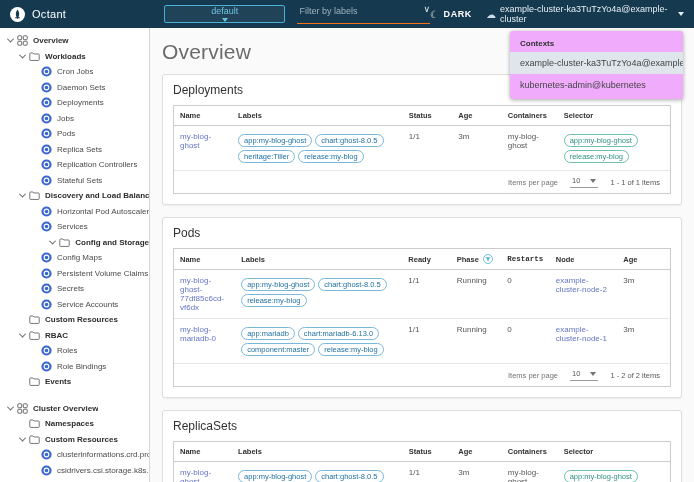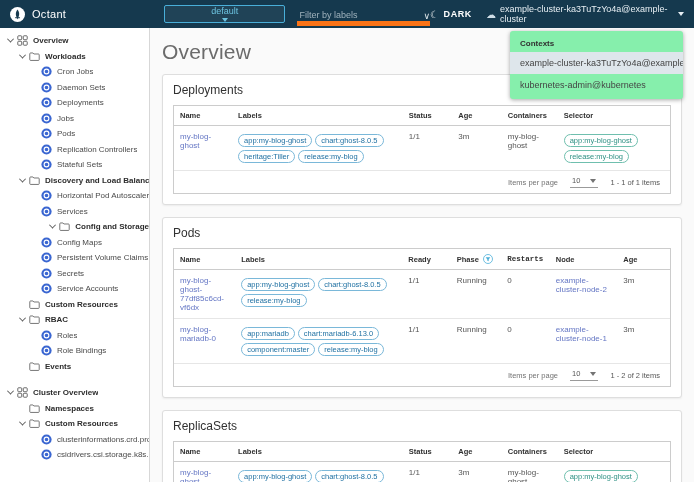--- a/index.html
+++ b/index.html
@@ -8,35 +8,35 @@
   
   .app-header{height:28px;background:#15394e;display:flex;align-items:center;
               padding:0 10px;box-sizing:border-box;}
   .logo{width:15px;height:15px;margin-right:7px;flex:none;}
   .app-title{color:#fff;font-size:11px;letter-spacing:.3px;margin-right:98px;}
   .ns-select{width:118px;height:16px;border:1px solid #49afd9;border-radius:2px;
              background:rgba(255,255,255,.05);display:flex;align-items:center;
              justify-content:space-between;padding:0 6px;font-size:9px;color:#6cc3e0;flex-direction:column;}
   .caret-dn{width:0;height:0;border-left:3px solid transparent;border-right:3px solid transparent;
             border-top:4px solid #6cc3e0;}
-  .filter-wrap{width:146px;margin-left:12px;border-bottom:5px solid #f97316;height:18px;
-               display:flex;align-items:flex-end;}
+  .filter-wrap{width:146px;margin-left:12px;border-bottom:1px solid #f97316;height:18px;
+               display:flex;align-items:flex-start;}
   .filter-input{flex:1;background:transparent;border:none;outline:none;font-size:9px;
                 color:#d6dfe4;font-family:"Liberation Sans",sans-serif;min-width:0;}
   .filter-input::placeholder{color:#9fb2bc;}
   .filter-caret{color:#e2eaee;font-size:9px;line-height:1;margin-left:4px;}
   .hspacer{flex:1;}
   .theme-toggle{display:flex;align-items:center;gap:4px;color:#fff;font-size:9px;
                 font-weight:bold;letter-spacing:.6px;margin-right:14px;cursor:pointer;}
   .moon{font-size:10px;font-weight:normal;}
   .ctx{display:flex;align-items:center;gap:4px;color:#e6eef3;font-size:9px;cursor:pointer;}
   .ctx .caret-dn{border-top-color:#e6eef3;}
   .ctx-icon{font-size:10px;color:#cfdde6;}
   
-  .dropdown{position:absolute;top:31px;right:11px;width:173px;background:#86efac;z-index:50;
+  .dropdown{position:absolute;top:31px;right:11px;width:173px;background:#f0abfc;z-index:50;
             border-radius:3px;box-shadow:0 1px 4px rgba(0,0,0,.35);padding:4px 0 3px;}
   .dd-title{font-size:8px;font-weight:bold;color:#313131;padding:4px 10px 4px;}
   .dd-item{font-size:9px;color:#454545;padding:6px 10px;white-space:nowrap;overflow:hidden;cursor:pointer;}
   .dd-item.selected{background:#dee6eb;}
   
   .page-body{display:flex;height:454px;}
   .sidebar{width:150px;flex:none;background:#fff;border-right:1px solid #d7d7d7;
            padding-top:5px;box-sizing:border-box;overflow:hidden;}
   .side-item{display:flex;align-items:center;height:15.5px;font-size:8px;color:#4a4a4a;
              white-space:nowrap;cursor:pointer;}
@@ -194,20 +194,30 @@
           <span class="slabel">Pods</span>
         </div>
         <div class="side-item" style="padding-left: 28px;">
           <span class="chev hidden"></span>
           <span class="sicon">
             <svg width="11" height="11" viewBox="0 0 14 14">
               <circle cx="7" cy="7" r="6.5" fill="#3a66d1"></circle>
               <circle cx="7" cy="7" r="3" fill="none" stroke="#ffffff" stroke-width="1.4"></circle>
             </svg>
           </span>
+          <span class="slabel">Replica Sets</span>
+        </div>
+        <div class="side-item" style="padding-left: 28px;">
+          <span class="chev hidden"></span>
+          <span class="sicon">
+            <svg width="11" height="11" viewBox="0 0 14 14">
+              <circle cx="7" cy="7" r="6.5" fill="#3a66d1"></circle>
+              <circle cx="7" cy="7" r="3" fill="none" stroke="#ffffff" stroke-width="1.4"></circle>
+            </svg>
+          </span>
           <span class="slabel">Replication Controllers</span>
         </div>
         <div class="side-item" style="padding-left: 28px;">
           <span class="chev hidden"></span>
           <span class="sicon">
             <svg width="11" height="11" viewBox="0 0 14 14">
               <circle cx="7" cy="7" r="6.5" fill="#3a66d1"></circle>
               <circle cx="7" cy="7" r="3" fill="none" stroke="#ffffff" stroke-width="1.4"></circle>
             </svg>
           </span>

